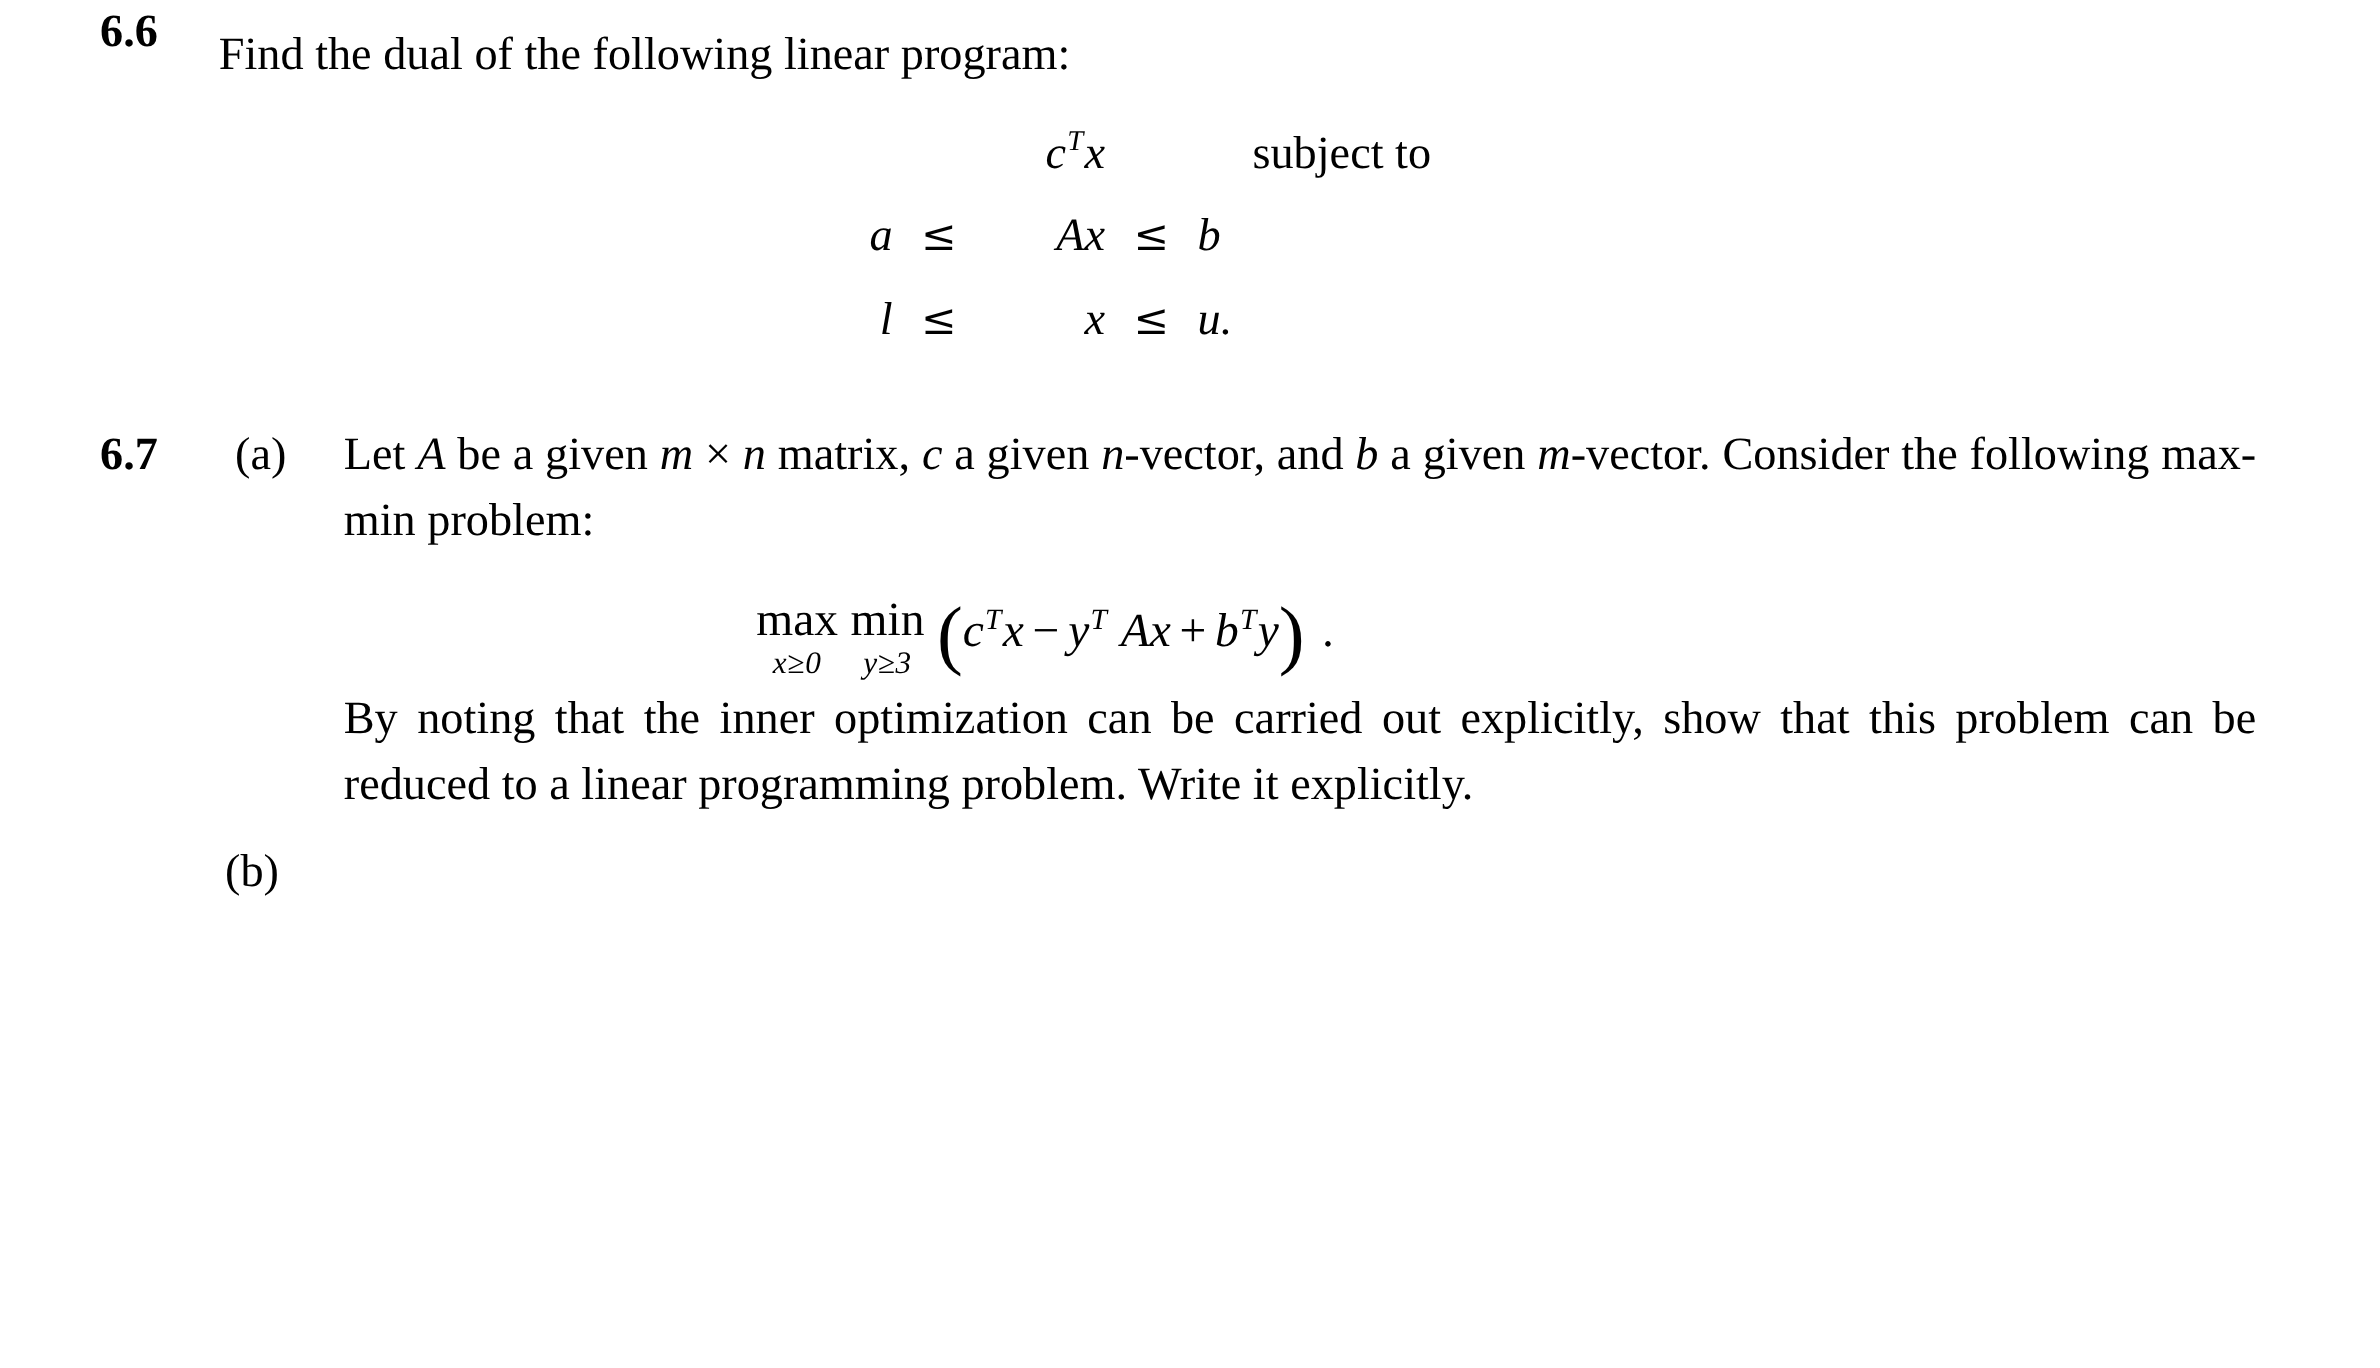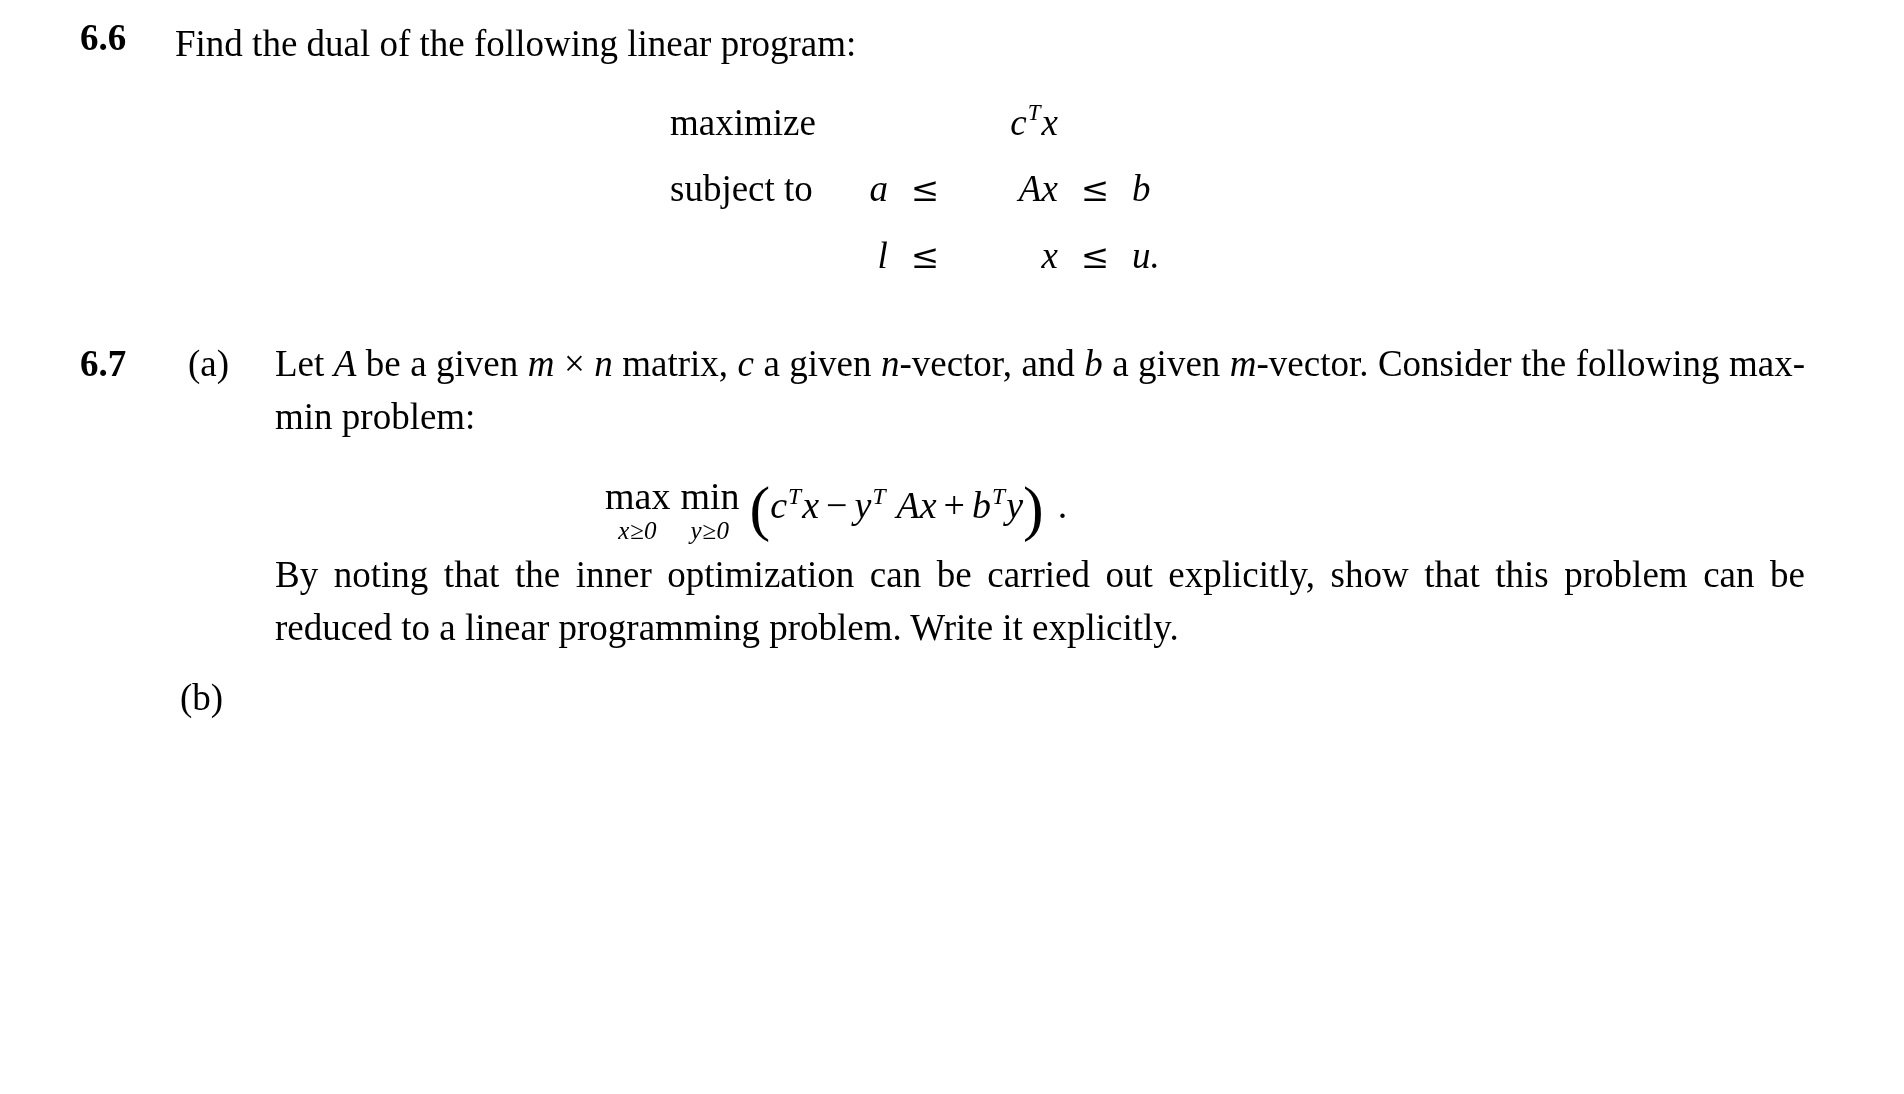--- a/index.html
+++ b/index.html
@@ -26,21 +26,21 @@
   .exercise {
     position: relative;
     font-size: 37px;
     line-height: 1.42;
   }
 
   .num {
     font-weight: bold;
     position: absolute;
     left: 0;
-    top: 12px;
+    top: 0;
     width: 110px;
     text-align: left;
   }
 
   
   #ex66 {
     margin: 0;
     padding-top: 18px;
     padding-left: 80px;
   }
@@ -188,21 +188,20 @@
 
 <div class="page">
 
   <div class="exercise" id="ex66">
     <span class="num">6.6</span>
     <div class="lead">Find the dual of the following linear program:</div>
 
     <div class="lp-display">
       <div class="lp-grid">
 
-        <div class="lp-label">maximize</div>
         <div class="lp-c1"></div>
         <div class="lp-rel"></div>
         <div class="lp-c2"><span class="mv">c</span><span class="sup">T</span><span class="mv">x</span></div>
         <div class="lp-rel2"></div>
         <div class="lp-c3"></div>
 
         <div class="lp-label">subject to</div>
         <div class="lp-c1 mv">a</div>
         <div class="lp-rel rel">≤</div>
         <div class="lp-c2 mv">Ax</div>
@@ -227,21 +226,21 @@
       <span class="part-tag">(a)</span>
 
       <div class="just"><span>Let </span><span class="mv">A</span><span> be a given </span><span class="mv">m</span><span> × </span><span class="mv">n</span><span> matrix, </span><span class="mv">c</span><span> a given </span><span class="mv">n</span><span>-vector, and </span><span class="mv">b</span><span> a given </span><span class="mv">m</span><span>-vector. Consider the following max-min problem:</span></div>
 
       <div class="maxmin-display">
         <span class="opgroup">
           <span class="opname">max</span>
           <span class="oplimit">x≥0</span>
         </span><span class="opgroup">
           <span class="opname">min</span>
-          <span class="oplimit">y≥0</span>
+          <span class="oplimit">y≥3</span>
         </span><span class="bigparen">(</span><span class="mmbody"><span class="mv">c</span><span class="sup">T</span><span class="mv">x</span><span class="op">−</span><span class="mv">y</span><span class="sup">T</span><span class="sp-s"></span><span class="mv">Ax</span><span class="op">+</span><span class="mv">b</span><span class="sup">T</span><span class="mv">y</span></span><span class="bigparen">)</span><span class="period-after">.</span>
       </div>
 
       <div class="para">By noting that the inner optimization can be carried out explicitly, show that this problem can be reduced to a linear programming problem. Write it explicitly.</div>
     </div>
 
     <div class="part" style="margin-top:18px;">
       <span class="part-tag indent-b">(b)</span>
     </div>
   </div>

